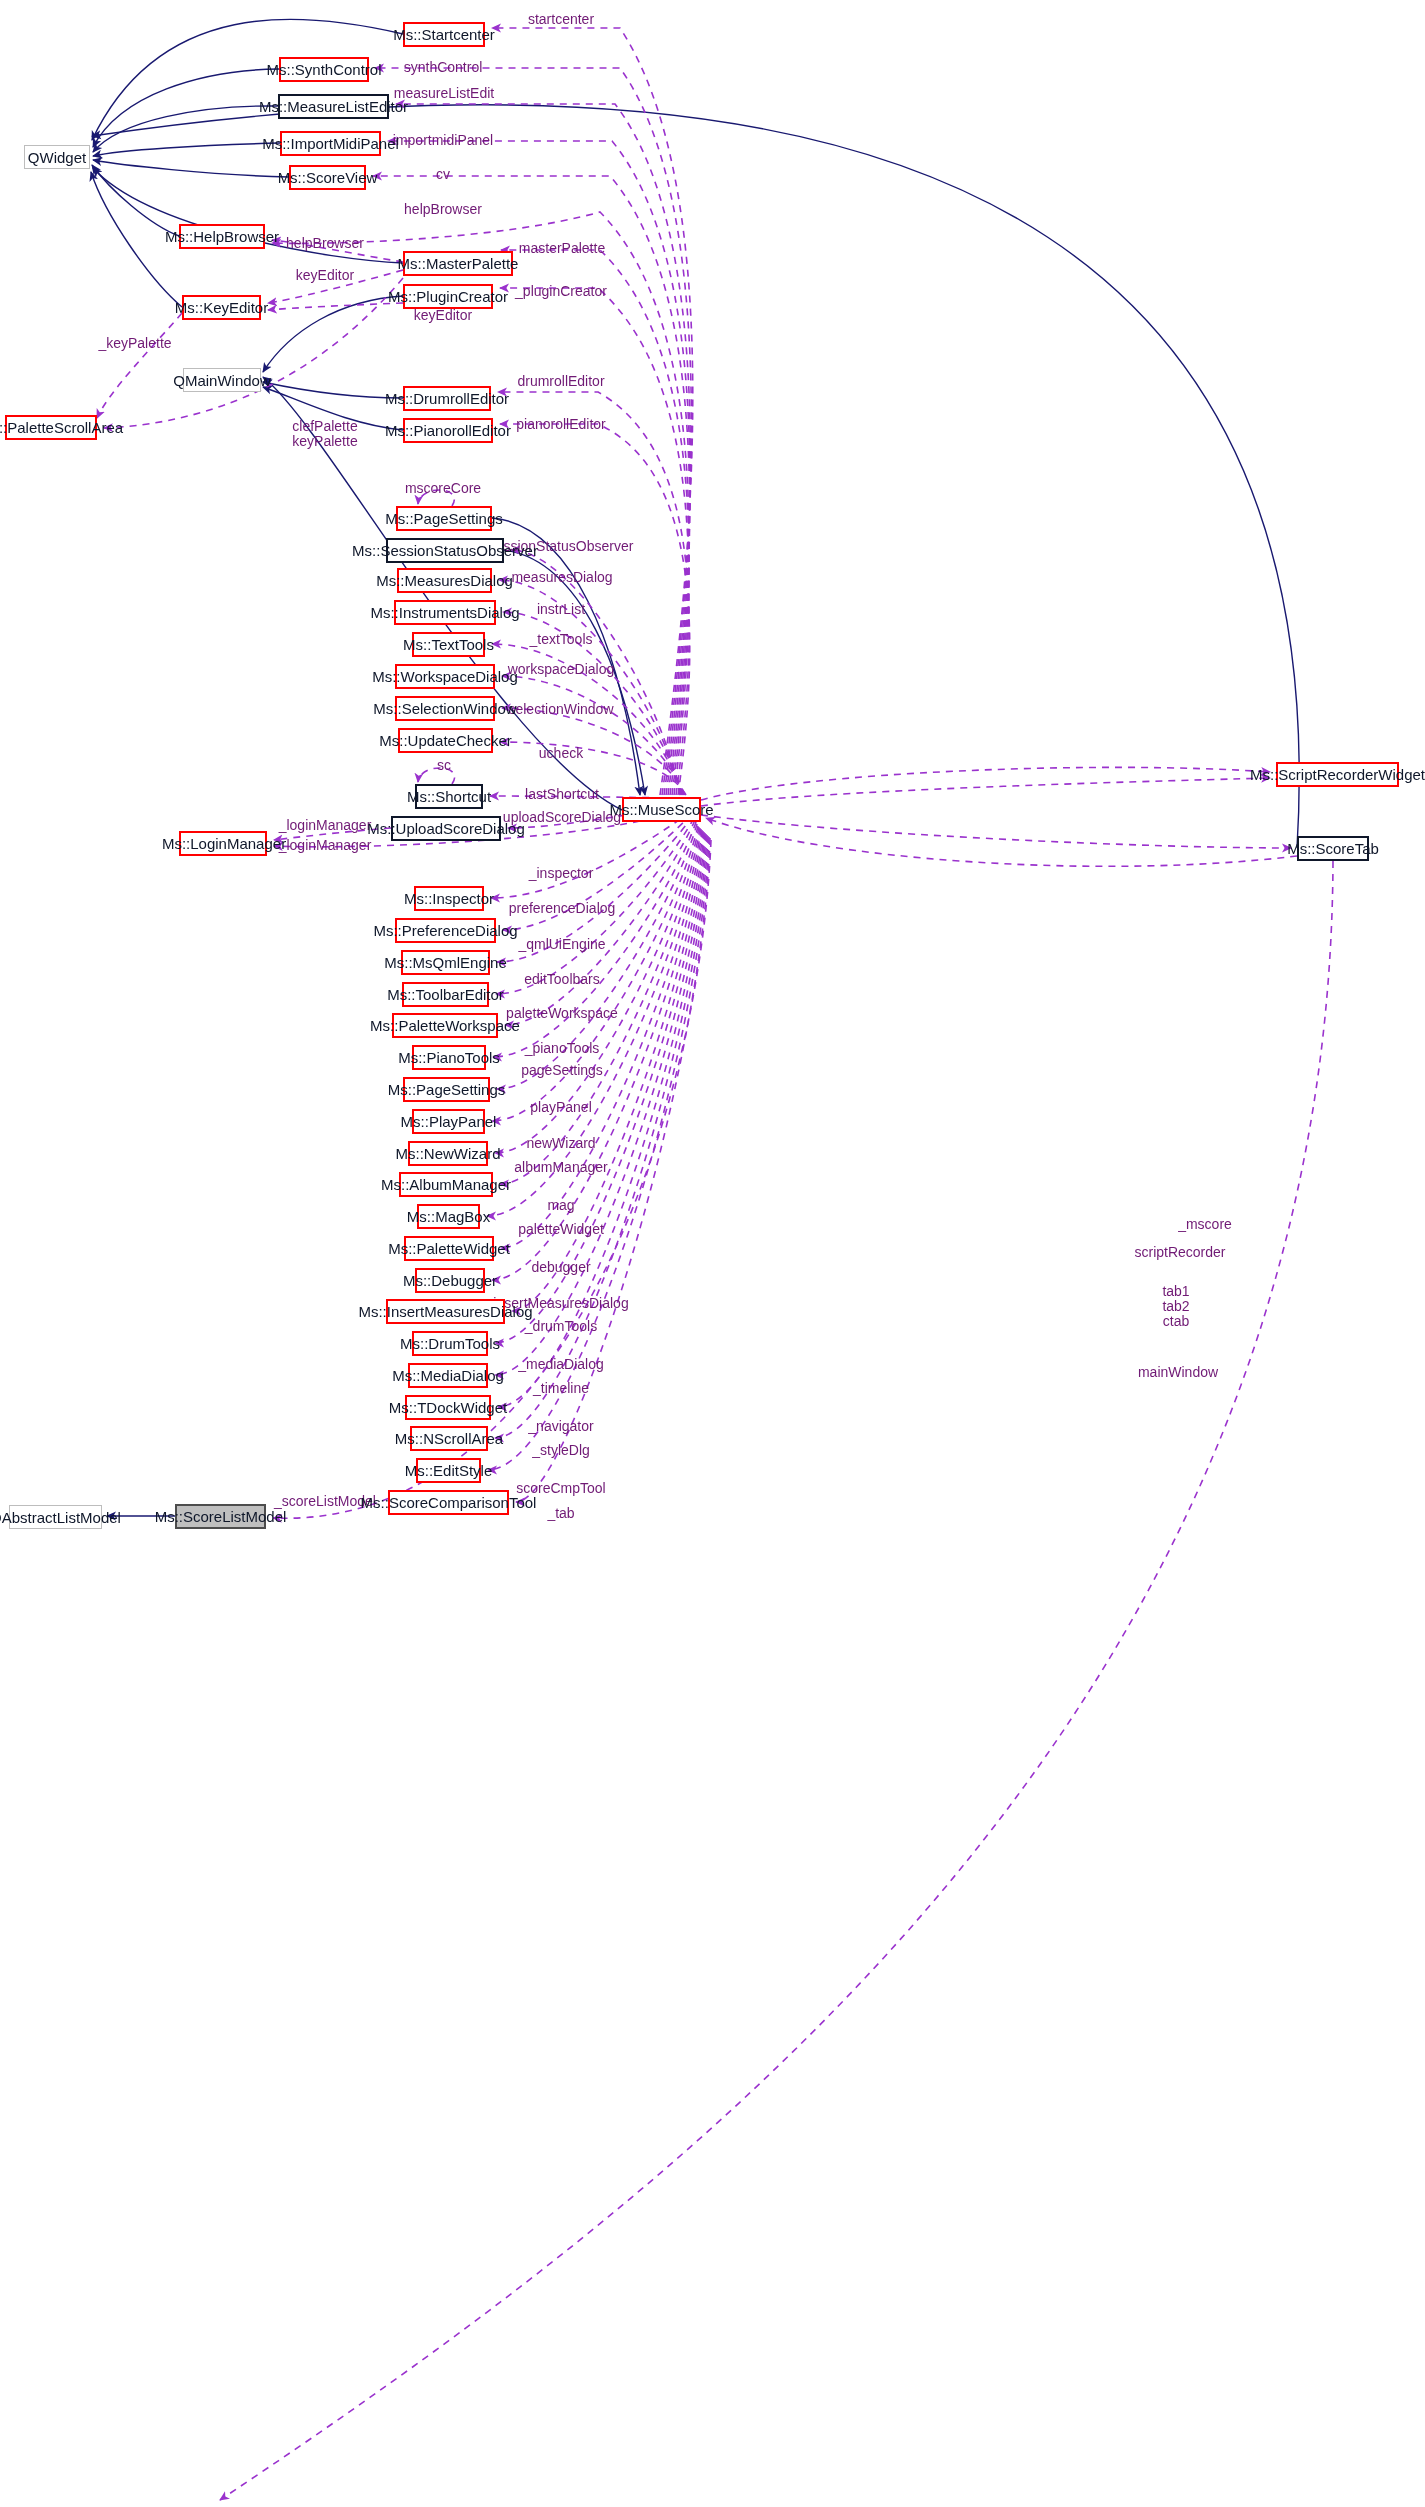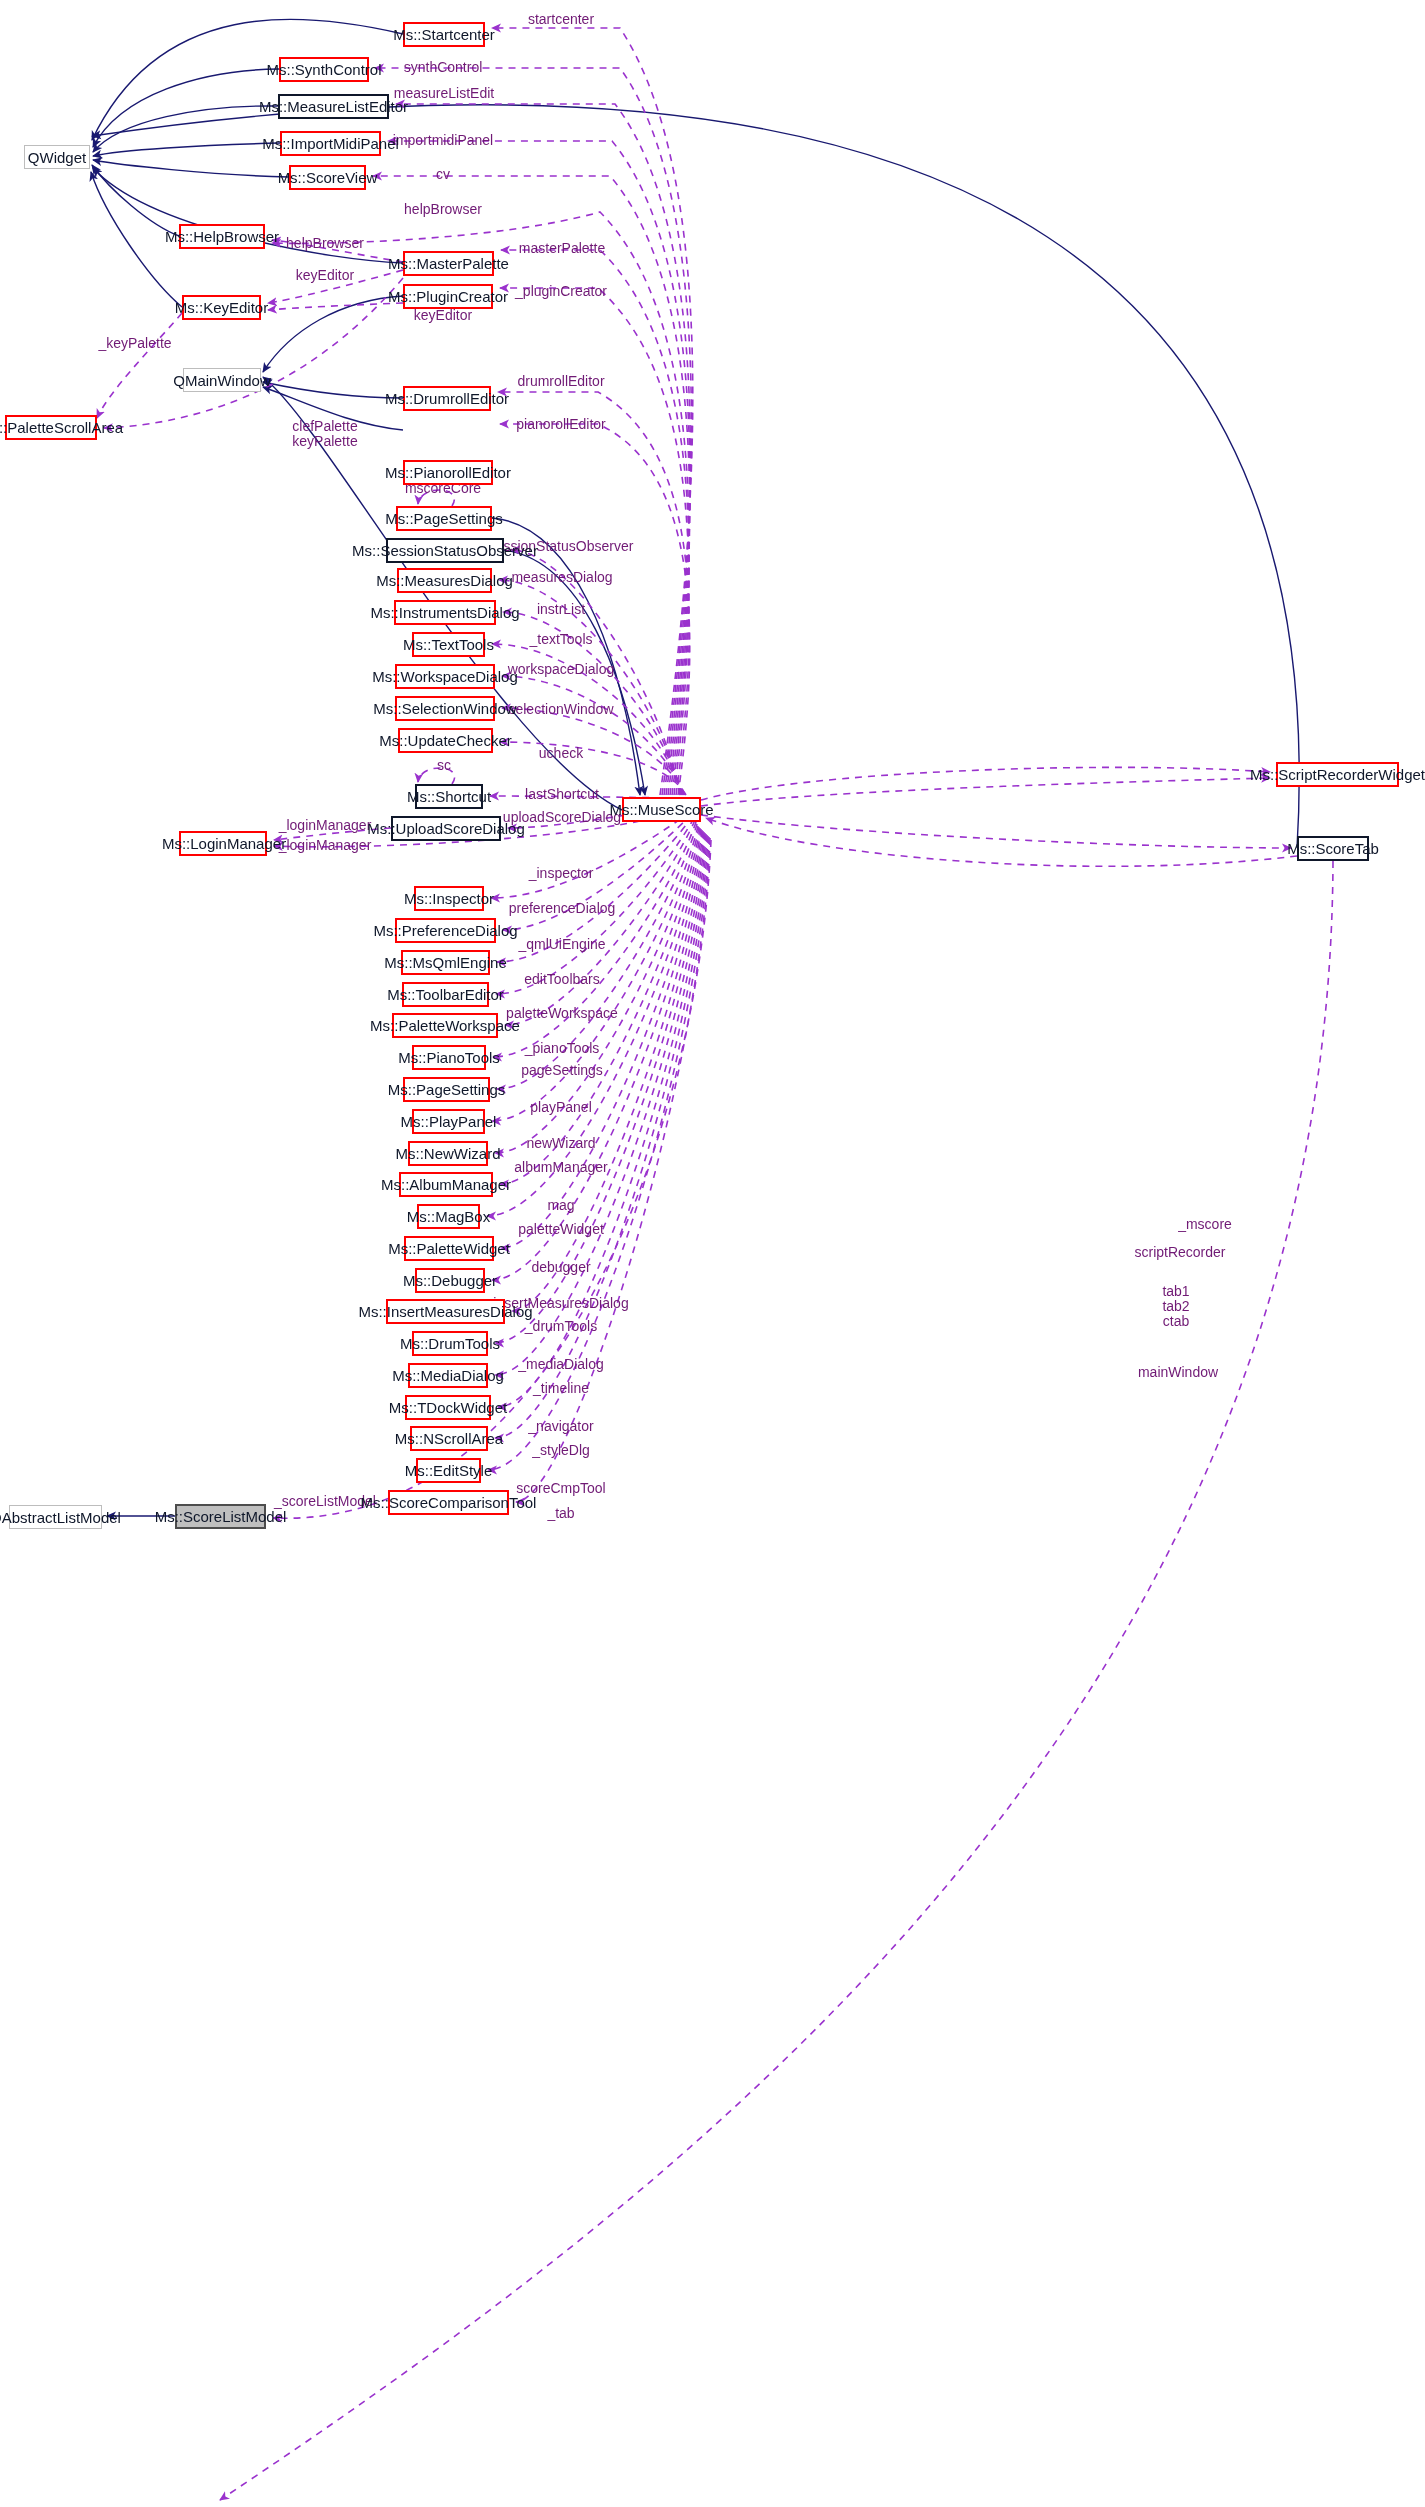--- a/index.html
+++ b/index.html
@@ -199,36 +199,36 @@
       </div>
       <div class="node red" style="left: 280px; top: 131px; width: 101px; height: 25px;">
         <span>Ms::ImportMidiPanel</span>
       </div>
       <div class="node red" style="left: 289px; top: 165px; width: 77px; height: 25px;">
         <span>Ms::ScoreView</span>
       </div>
       <div class="node red" style="left: 179px; top: 224px; width: 86px; height: 25px;">
         <span>Ms::HelpBrowser</span>
       </div>
-      <div class="node red" style="left: 403px; top: 251px; width: 91px; height: 25px;">
+      <div class="node red" style="left: 403px; top: 251px; width: 110px; height: 25px;">
         <span>Ms::MasterPalette</span>
       </div>
       <div class="node red" style="left: 403px; top: 284px; width: 90px; height: 25px;">
         <span>Ms::PluginCreator</span>
       </div>
       <div class="node red" style="left: 182px; top: 295px; width: 79px; height: 25px;">
         <span>Ms::KeyEditor</span>
       </div>
       <div class="node plain" style="left: 183px; top: 368px; width: 78px; height: 24px;">
         <span>QMainWindow</span>
       </div>
       <div class="node red" style="left: 403px; top: 386px; width: 88px; height: 25px;">
         <span>Ms::DrumrollEditor</span>
       </div>
-      <div class="node red" style="left: 403px; top: 418px; width: 90px; height: 25px; margin-top: 42px;">
+      <div class="node red" style="left: 403px; top: 418px; width: 90px; height: 25px;">
         <span>Ms::PianorollEditor</span>
       </div>
       <div class="node red" style="left: 5px; top: 415px; width: 92px; height: 25px;">
         <span>Ms::PaletteScrollArea</span>
       </div>
       <div class="node red" style="left: 396px; top: 506px; width: 96px; height: 25px;">
         <span>Ms::PageSettings</span>
       </div>
       <div class="node black" style="left: 386px; top: 538px; width: 118px; height: 25px;">
         <span>Ms::SessionStatusObserver</span>

